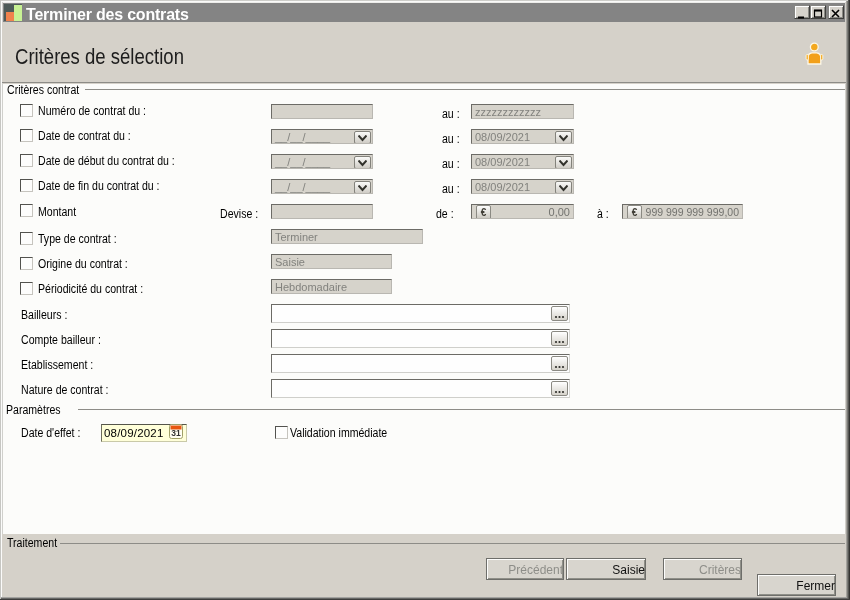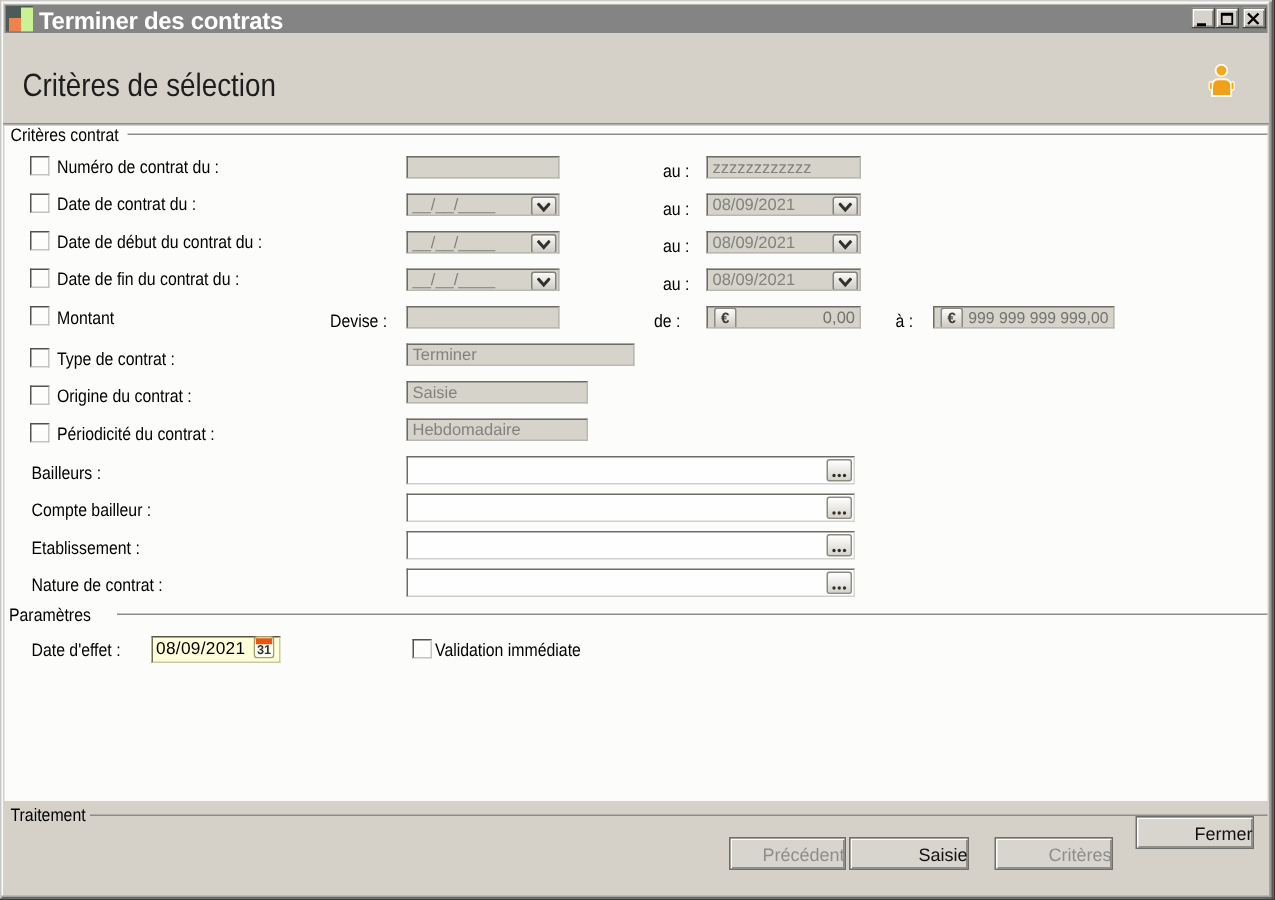--- a/index.html
+++ b/index.html
@@ -179,13 +179,13 @@
 </svg>
 <div class="cb" style="left:275px;top:425.5px"></div>
 <div class="lbl" style="left:290px;top:425.5px">Validation immédiate</div>
 
 <div class="ab" style="left:2px;top:534px;width:844px;height:62px;background:#d5d1c9"></div>
 <div class="lbl" style="left:7px;top:536px">Traitement</div>
 <div class="gline" style="left:60px;top:543px;width:785px"></div>
 <div class="btn dis" style="left:486px;top:558px;width:78px">Précédent</div>
 <div class="btn" style="left:566px;top:558px;width:80px">Saisie</div>
 <div class="btn dis" style="left:663px;top:558px">Critères</div>
-<div class="btn" style="left:757px;top:544px">Fermer</div>
+<div class="btn" style="left:757px;top:574px">Fermer</div>
 
 </body></html>

